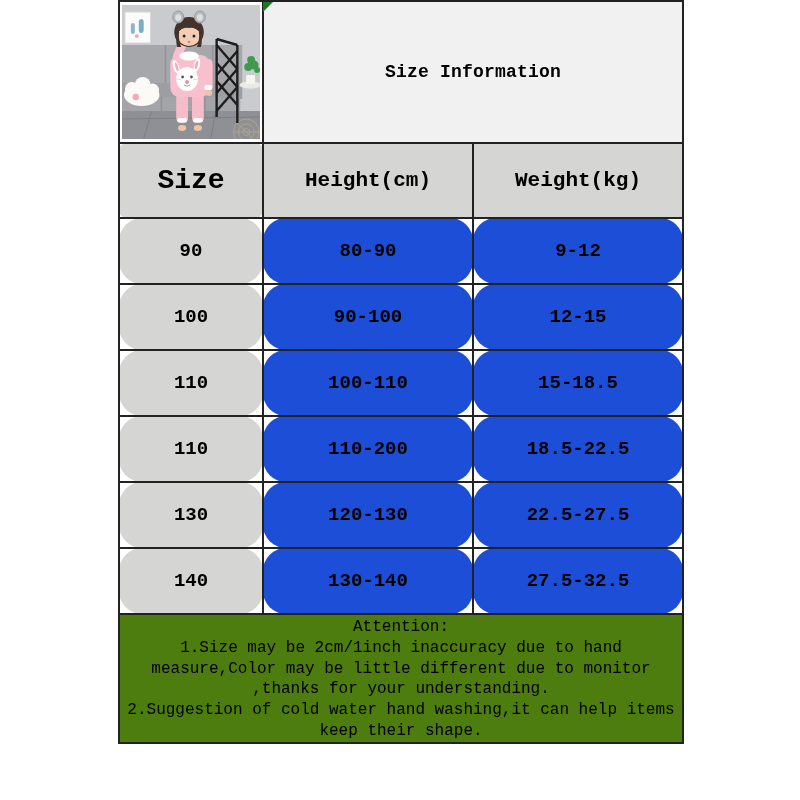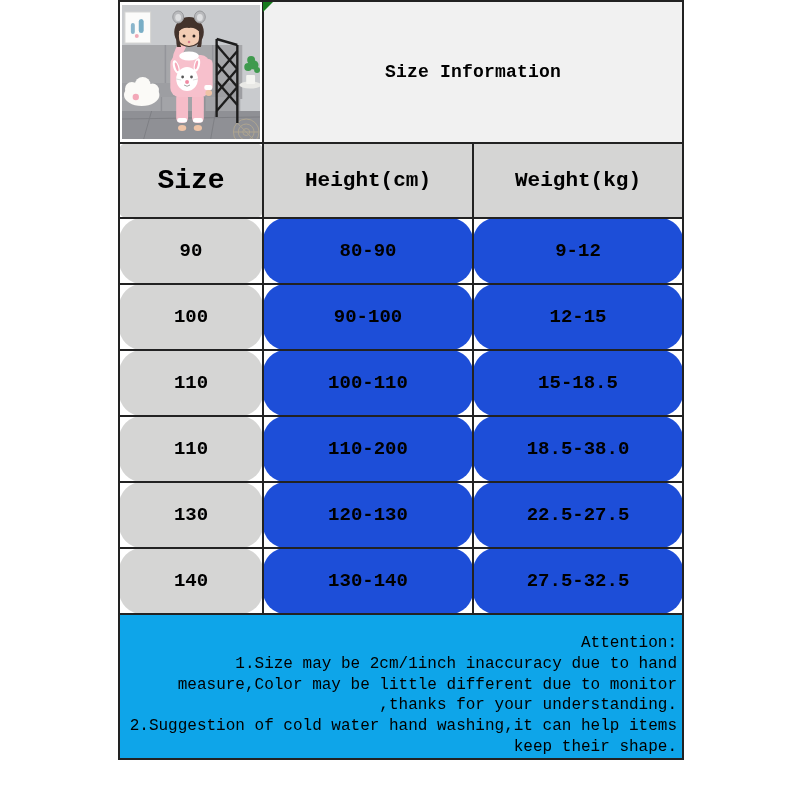--- a/index.html
+++ b/index.html
@@ -21,23 +21,23 @@
 
   .header-row td { background:#d5d5d4; font-weight:bold; height:75px; }
   .size-head { font-size:28px;border-radius:8px; }
   .col-head { font-size:21px; }
 
   .data-row td { height:66px; font-weight:bold; font-size:19px;border-radius:23px; }
   .size-col { background:#d5d5d4; }
   .data-cell { background:#1d4ed8; }
 
   .attention-cell {
-    background:#0ea5e9; height:114px;
-    text-align:right; vertical-align:top;
-    padding:18px 5px 0 5px;
+    background:#4d7c0f; height:114px;
+    text-align:center; vertical-align:top;
+    padding:2px 5px 0 5px;
     font-size:16px; line-height:1.3; font-weight:normal;
   }
   .attention-cell .att-line { white-space:normal; }
 
   .corner-flag {
     position:absolute; left:263px; top:2px;
     width:0; height:0;
     border-top:10px solid #177a1d;
     border-right:10px solid transparent;
     z-index:5;
@@ -190,21 +190,21 @@
       <td class="data-cell">12-15</td>
     </tr>
     <tr class="data-row">
       <td class="size-col">110</td>
       <td class="data-cell">100-110</td>
       <td class="data-cell">15-18.5</td>
     </tr>
     <tr class="data-row">
       <td class="size-col">110</td>
       <td class="data-cell">110-200</td>
-      <td class="data-cell">18.5-38.0</td>
+      <td class="data-cell">18.5-22.5</td>
     </tr>
     <tr class="data-row">
       <td class="size-col">130</td>
       <td class="data-cell">120-130</td>
       <td class="data-cell">22.5-27.5</td>
     </tr>
     <tr class="data-row">
       <td class="size-col">140</td>
       <td class="data-cell">130-140</td>
       <td class="data-cell">27.5-32.5</td>

